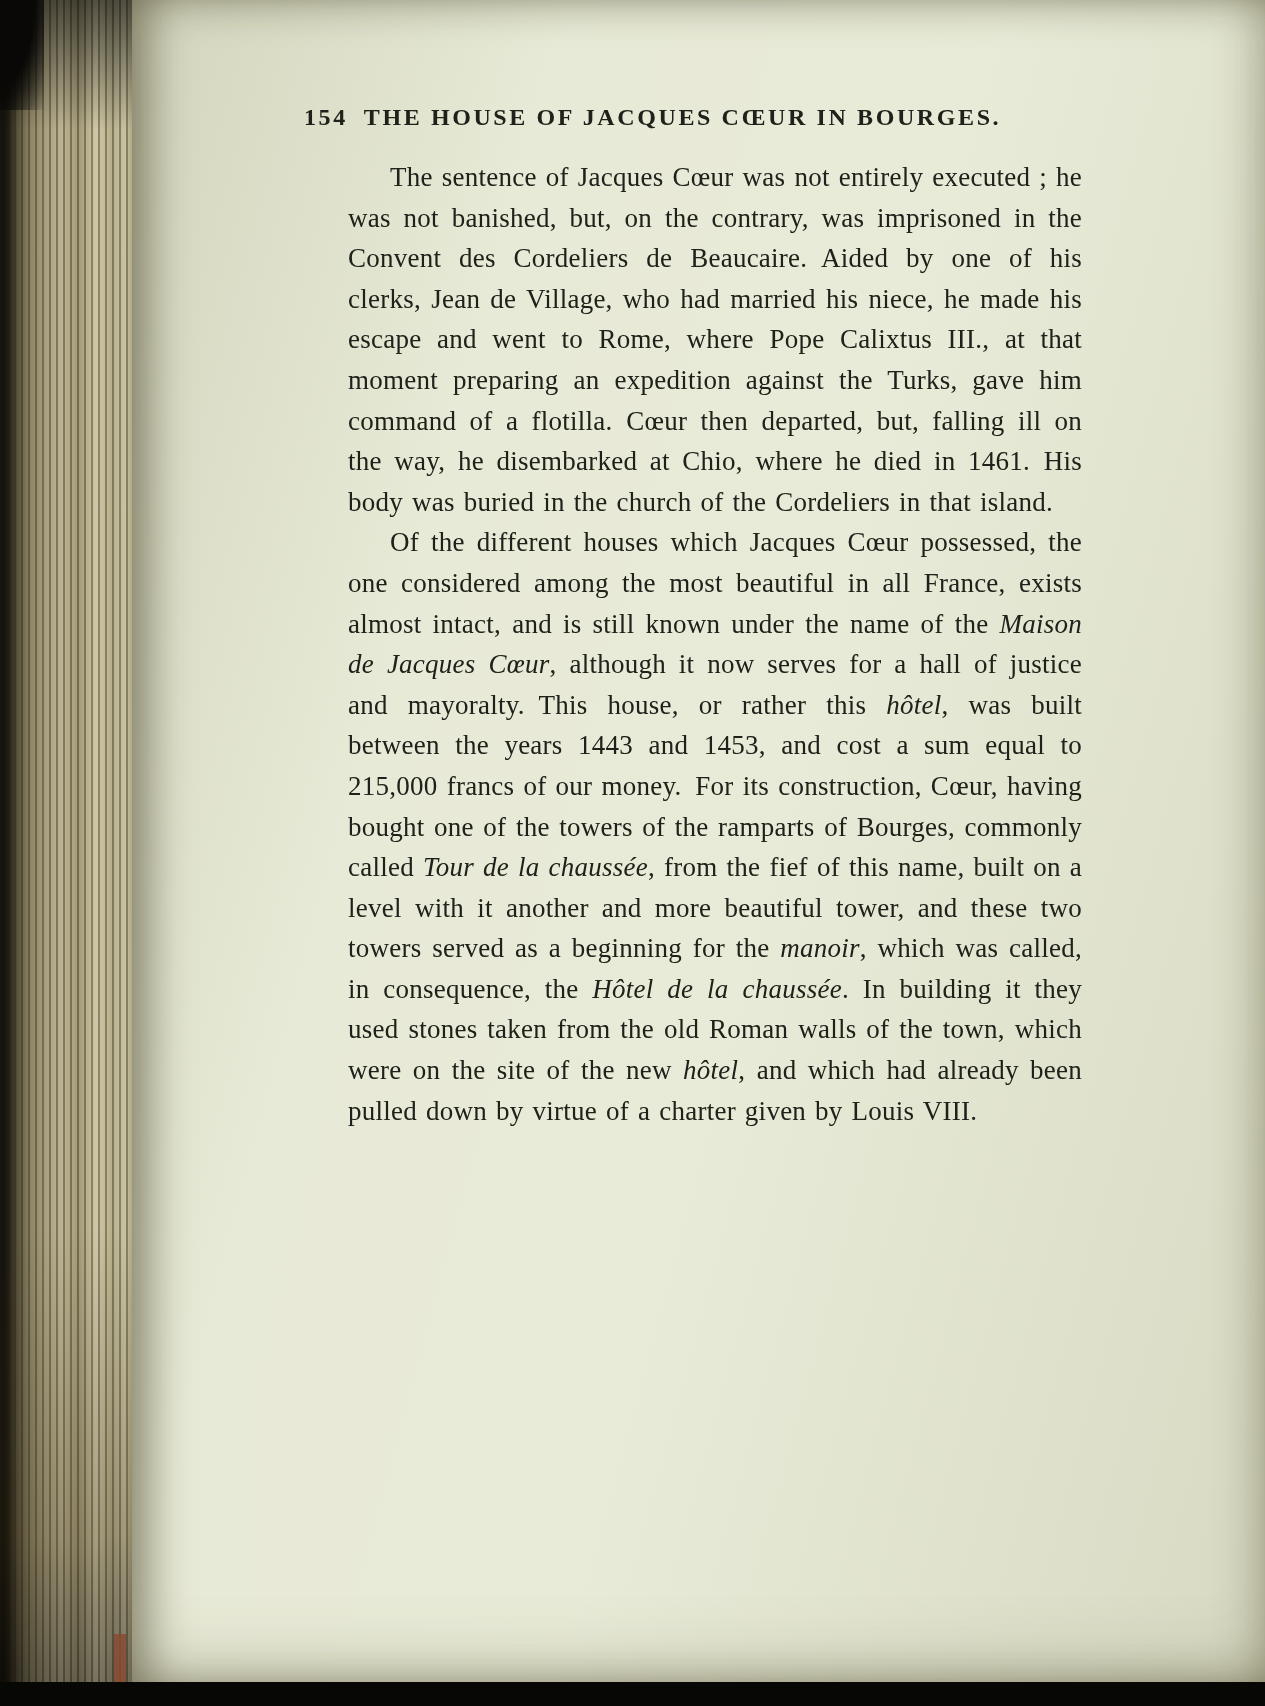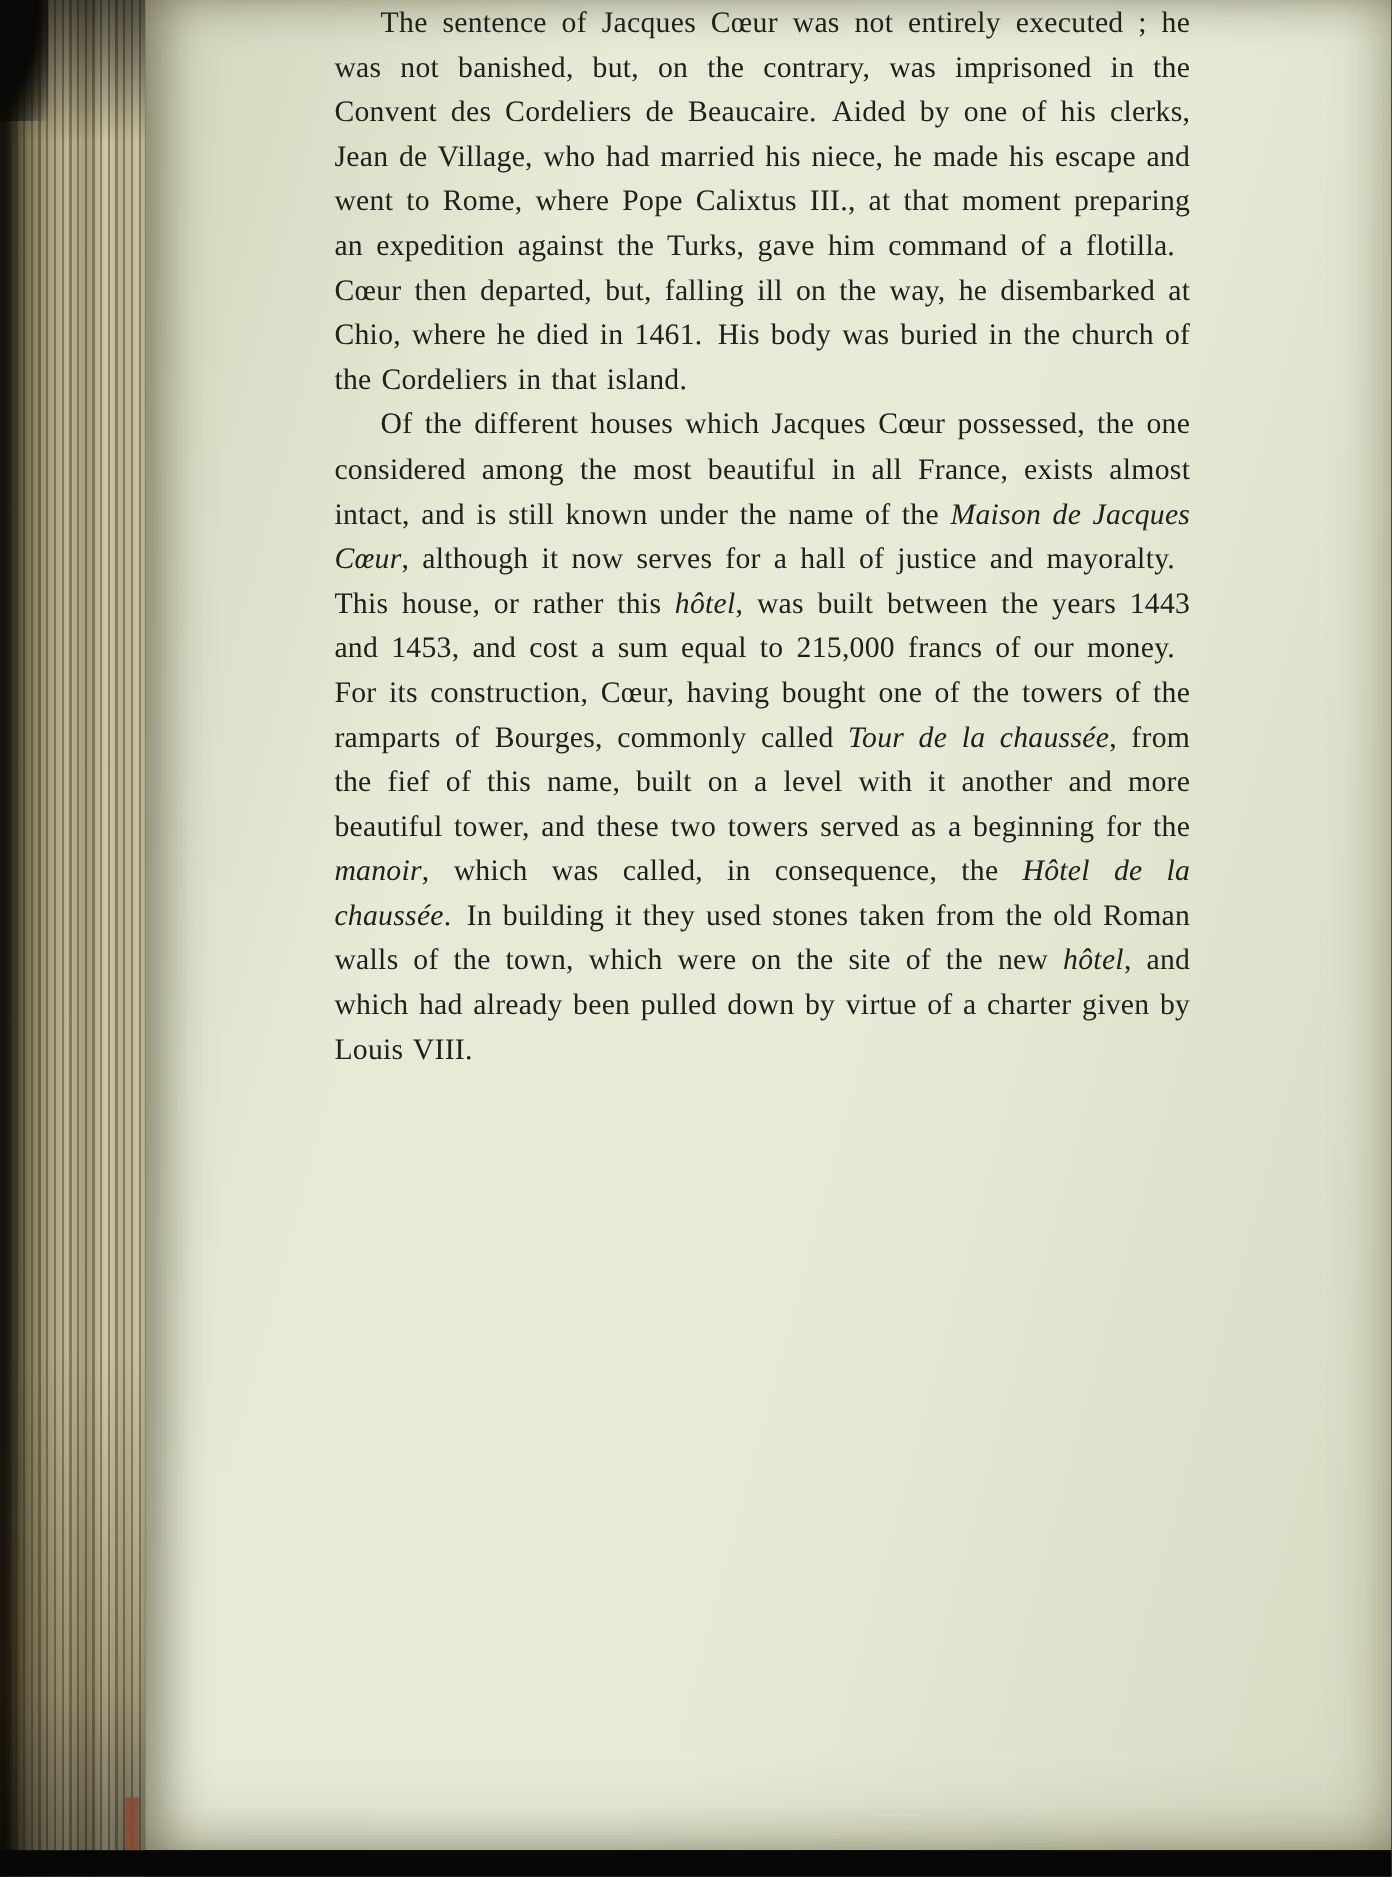--- a/index.html
+++ b/index.html
@@ -72,39 +72,42 @@
   }
   .page-number { margin-right: 16px; }
   .para {
     margin: 0;
     font-size: 27px;
     line-height: 40.6px;
     text-align: justify;
     word-spacing: 2px;
     letter-spacing: 0.25px;
   }
-  .para.indent { text-indent: 42px; }
+  .para.indent { text-indent: 42px; margin-left: 44px; }
   .it { font-style: italic; }
   .bottom-bar {
     position: absolute;
     left: 0; bottom: 0;
     width: 100%; height: 24px;
     background: #070705;
   }
 </style>
 </head>
 <body>
 
 <div class="scene">
   <div class="binding"></div>
   <div class="corner-dark"></div>
   <div class="edge-accent"></div>
 
   <div class="paper">
     <div class="text-block">
+      <div class="page-header">
+        <span class="page-number">154</span><span class="running-title">THE HOUSE OF JACQUES CŒUR IN BOURGES.</span>
+      </div>
       <div id="paragraphs">
           <p class="para indent"><span>The sentence of Jacques Cœur was not entirely executed ; he was not banished, but, on the contrary, was imprisoned in the Convent des Cordeliers de Beaucaire. Aided by one of his clerks, Jean de Village, who had married his niece, he made his escape and went to Rome, where Pope Calixtus III., at that moment preparing an expedition against the Turks, gave him command of a flotilla. Cœur then departed, but, falling ill on the way, he disembarked at Chio, where he died in 1461. His body was buried in the church of the Cordeliers in that island.</span></p>
           <p class="para indent"><span>Of the different houses which Jacques Cœur possessed, the one considered among the most beautiful in all France, exists almost intact, and is still known under the name of the </span><span class="it">Maison de Jacques Cœur</span><span>, although it now serves for a hall of justice and mayoralty. This house, or rather this </span><span class="it">hôtel</span><span>, was built between the years 1443 and 1453, and cost a sum equal to 215,000 francs of our money. For its construction, Cœur, having bought one of the towers of the ramparts of Bourges, commonly called </span><span class="it">Tour de la chaussée</span><span>, from the fief of this name, built on a level with it another and more beautiful tower, and these two towers served as a beginning for the </span><span class="it">manoir</span><span>, which was called, in consequence, the </span><span class="it">Hôtel de la chaussée</span><span>. In building it they used stones taken from the old Roman walls of the town, which were on the site of the new </span><span class="it">hôtel</span><span>, and which had already been pulled down by virtue of a charter given by Louis VIII.</span></p>
         </div>
     </div>
   </div>
 
   <div class="bottom-bar"></div>
 </div>
 

